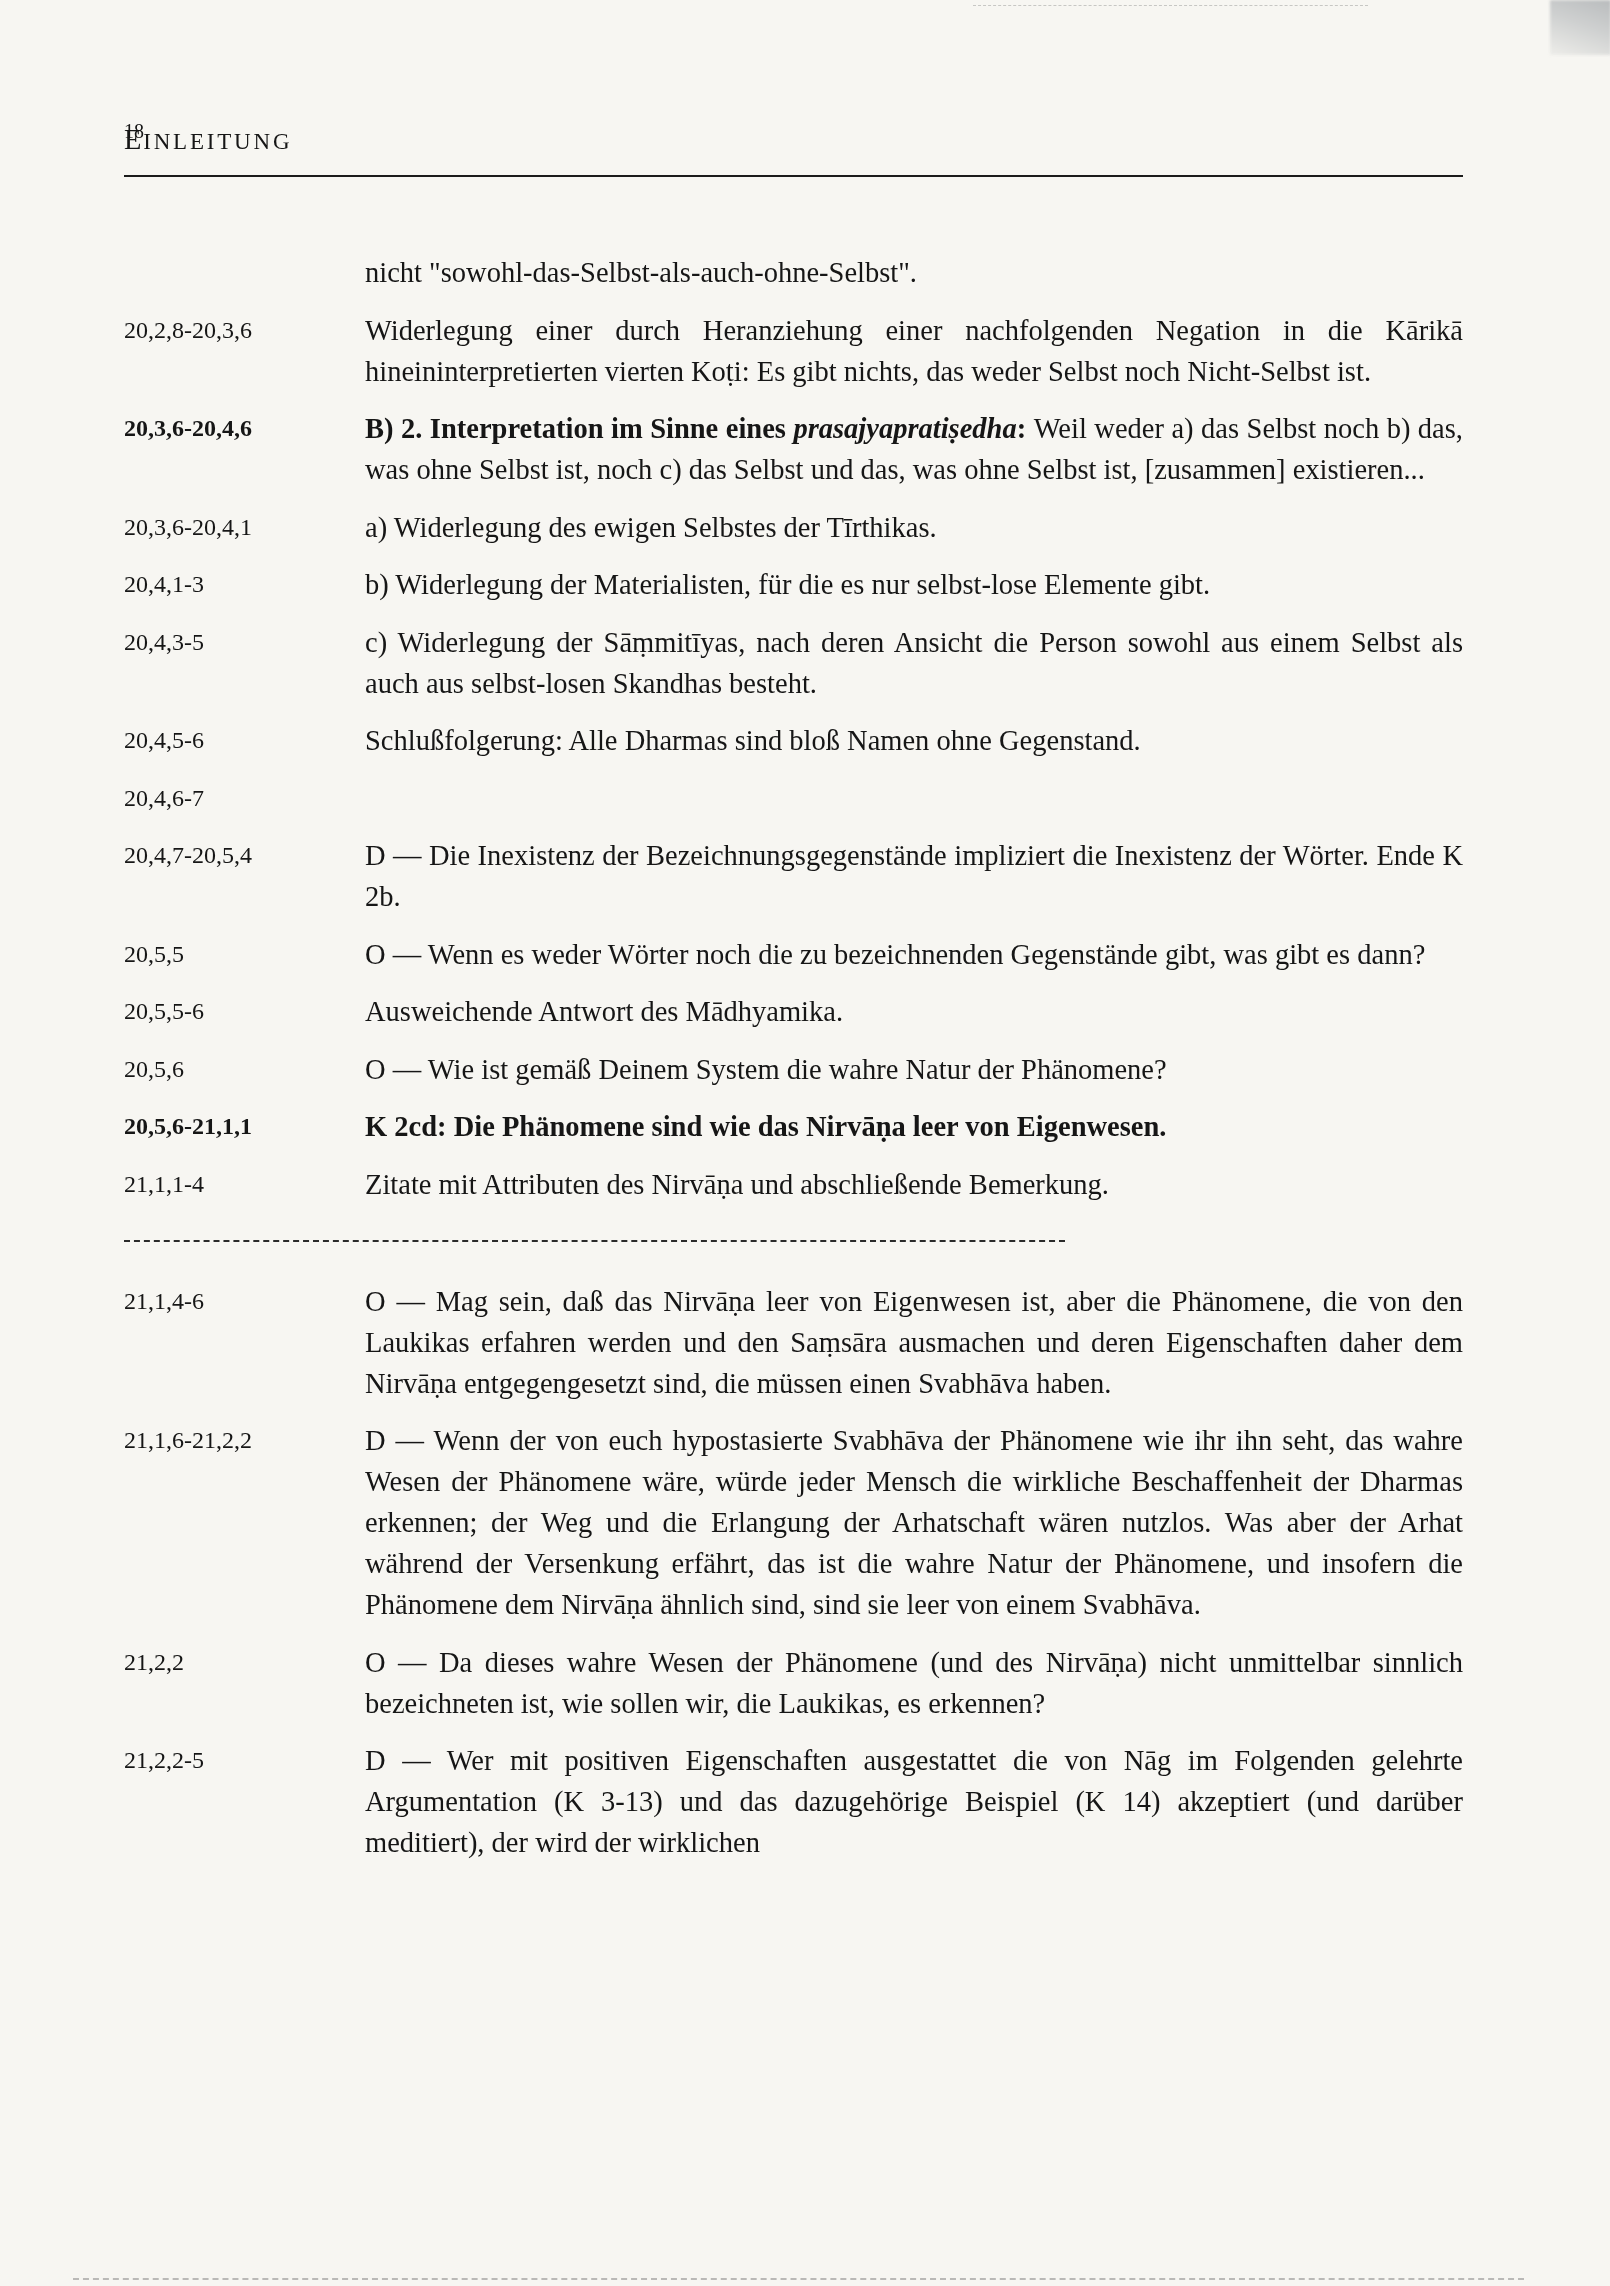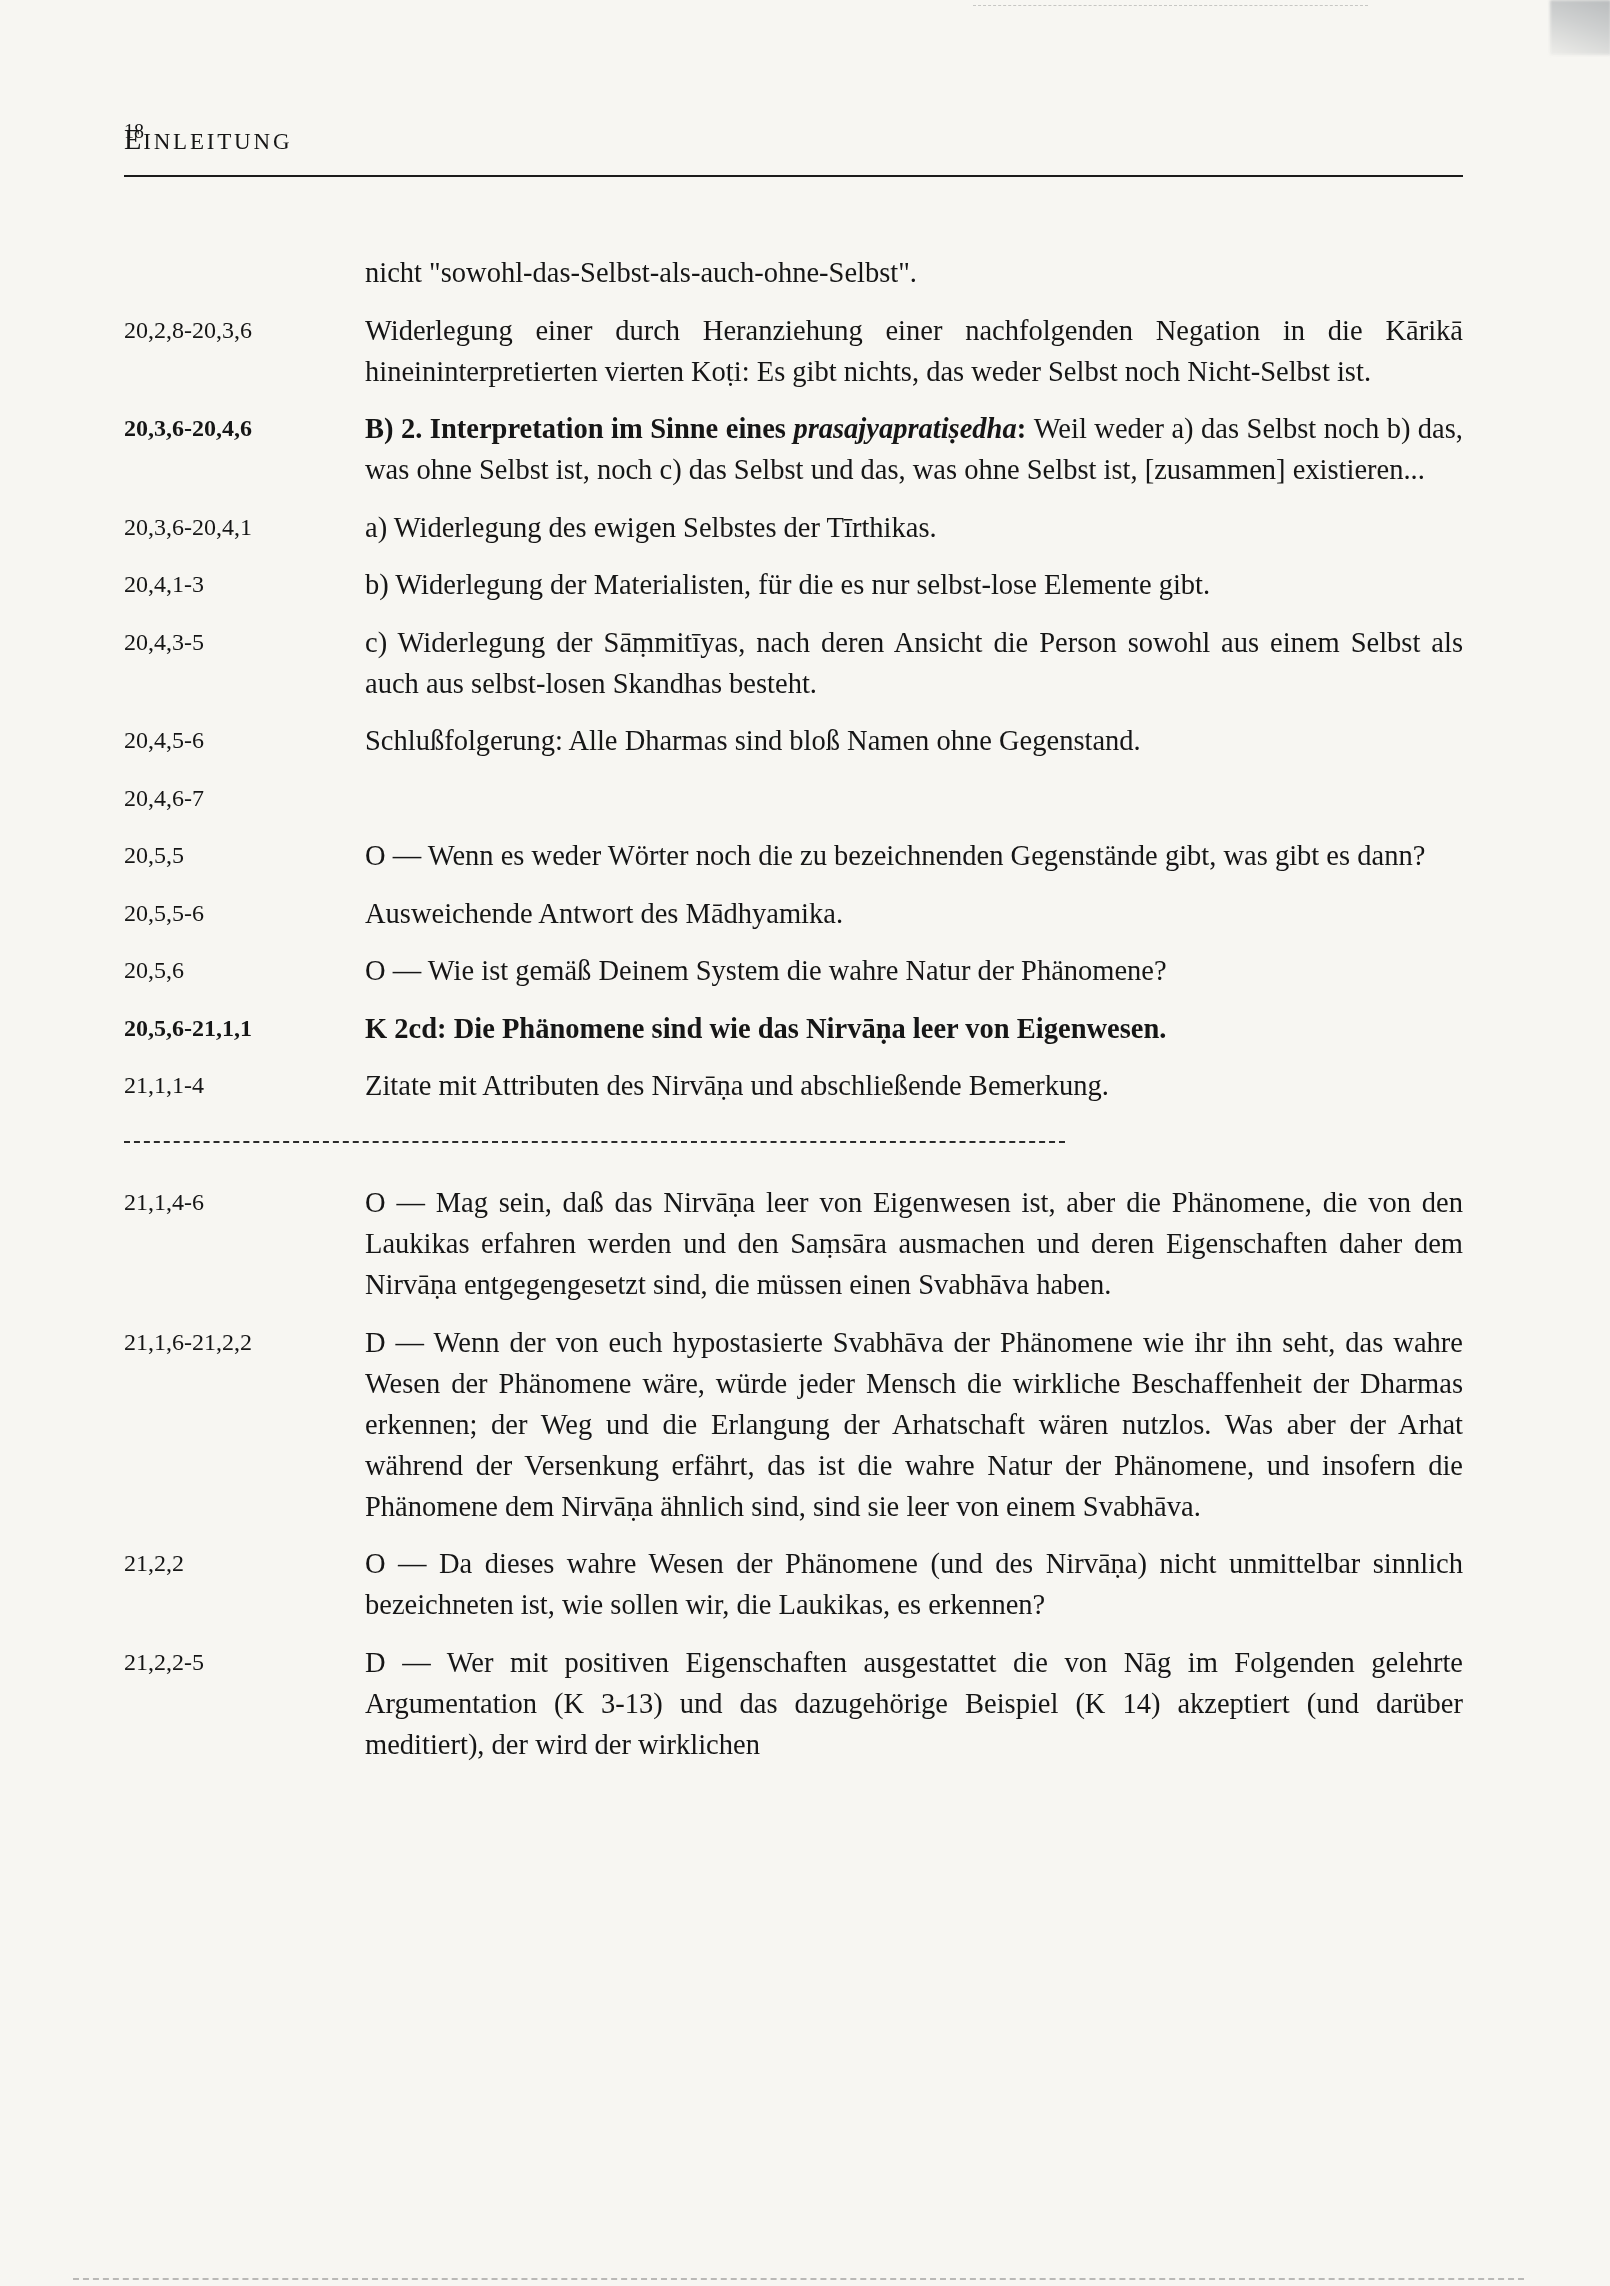--- a/index.html
+++ b/index.html
@@ -115,20 +115,24 @@
           <div class="text"><span>c) Widerlegung der Sāṃmitīyas, nach deren Ansicht die Person sowohl aus einem Selbst als auch aus selbst-losen Skandhas besteht.</span></div>
         </div>
         <div class="entry">
           <div class="ref">20,4,5-6</div>
           <div class="text"><span>Schlußfolgerung: Alle Dharmas sind bloß Namen ohne Gegenstand.</span></div>
         </div>
         <div class="entry">
           <div class="ref">20,4,6-7</div>
         </div>
         <div class="entry">
+          <div class="ref">20,4,7-20,5,4</div>
+          <div class="text"><span>D — Die Inexistenz der Bezeichnungsgegenstände impliziert die Inexistenz der Wörter. Ende K 2b.</span></div>
+        </div>
+        <div class="entry">
           <div class="ref">20,5,5</div>
           <div class="text"><span>O — Wenn es weder Wörter noch die zu bezeichnenden Gegenstände gibt, was gibt es dann?</span></div>
         </div>
         <div class="entry">
           <div class="ref">20,5,5-6</div>
           <div class="text"><span>Ausweichende Antwort des Mādhyamika.</span></div>
         </div>
         <div class="entry">
           <div class="ref">20,5,6</div>
           <div class="text"><span>O — Wie ist gemäß Deinem System die wahre Natur der Phänomene?</span></div>

